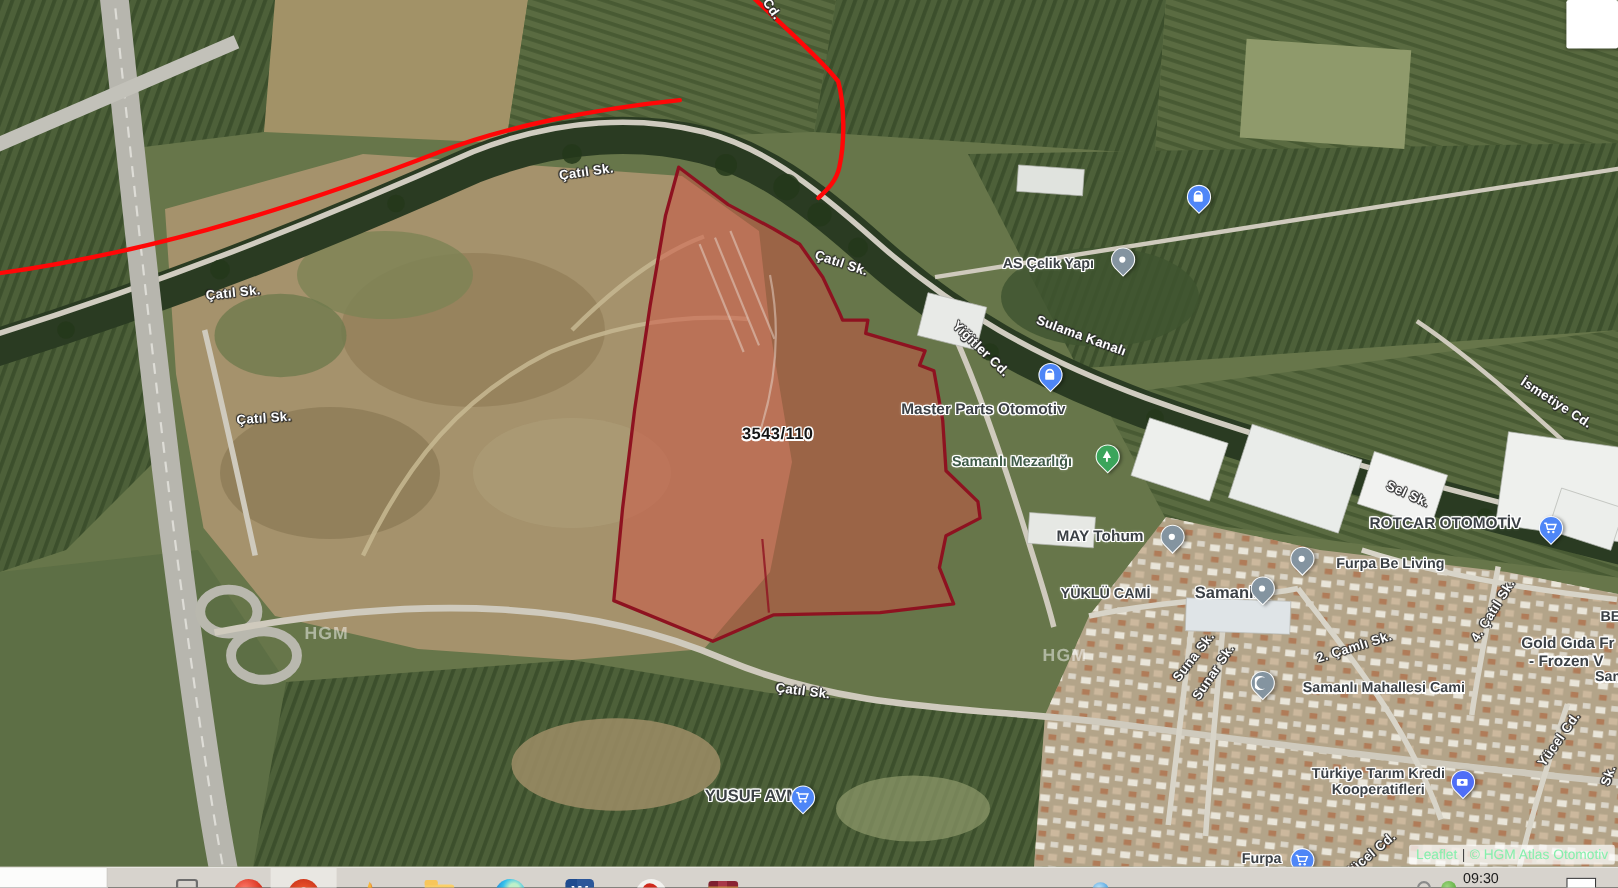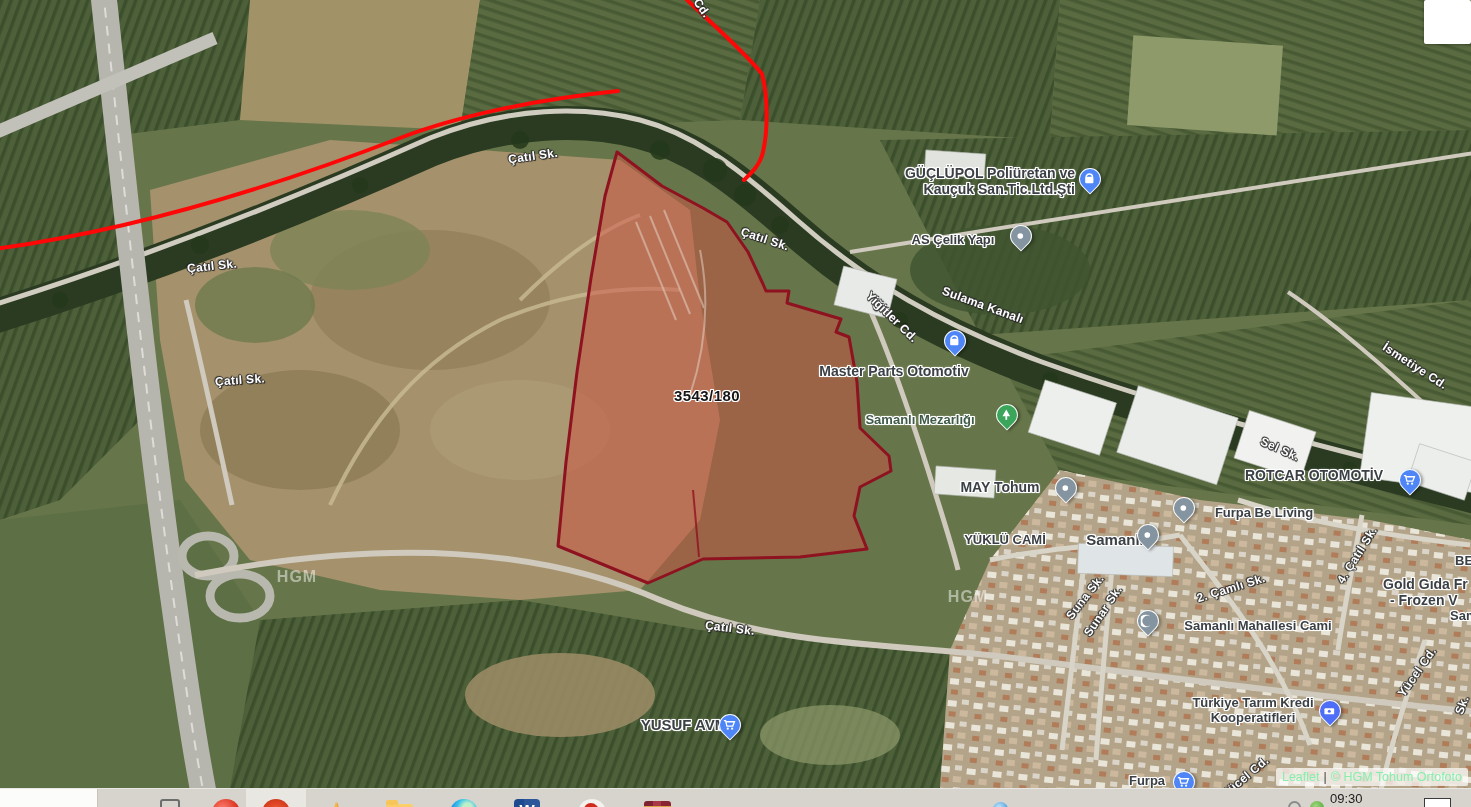--- a/index.html
+++ b/index.html
@@ -214,24 +214,20 @@
     <div class="lbl st" style="left:1415px;top:366px;--r:33deg">İsmetiye Cd.</div>
     <div class="lbl st" style="left:1085px;top:597px;--r:-52deg">Suna Sk.</div>
     <div class="lbl st" style="left:1103px;top:611px;--r:-56deg">Sunar Sk.</div>
     <div class="lbl st" style="left:1231px;top:588px;--r:-17deg">2. Çamlı Sk.</div>
     <div class="lbl st" style="left:1357px;top:555px;--r:-58deg">4. Çatıl Sk.</div>
     <div class="lbl st" style="left:1417px;top:672px;--r:-55deg">Yücel Cd.</div>
     <div class="lbl st" style="left:1245px;top:777px;--r:-40deg">Yücel Cd.</div>
     <div class="lbl st" style="left:1462px;top:705px;--r:-70deg">Sk.</div>
     <div class="lbl st" style="left:702px;top:8px;--r:55deg">Cd.</div>
 
-    <div class="lbl poi big right" style="left:1075px;top:181px">
-      <div>GÜÇLÜPOL Poliüretan ve</div>
-      <div>Kauçuk San.Tic.Ltd.Şti</div>
-    </div>
     <div class="lbl poi" style="left:953px;top:239px">AS Çelik Yapı</div>
     <div class="lbl poi big" style="left:894px;top:371px">Master Parts Otomotiv</div>
     <div class="lbl poi green" style="left:920px;top:419px">Samanlı Mezarlığı</div>
     <div class="lbl poi big" style="left:1000px;top:487px">MAY Tohum</div>
     <div class="lbl poi big" style="left:1314px;top:475px">ROTCAR OTOMOTİV</div>
     <div class="lbl poi" style="left:1264px;top:512px">Furpa Be Living</div>
     <div class="lbl poi" style="left:1005px;top:539px">YÜKLÜ CAMİ</div>
     <div class="lbl poi huge" style="left:1099px;top:539px">Samanlı</div>
     <div class="lbl poi" style="left:1258px;top:625px">Samanlı Mahallesi Cami</div>
     <div class="lbl poi center2" style="left:1240px;top:710px">
@@ -240,21 +236,21 @@
     </div>
     <div class="lbl poi huge" style="left:668px;top:724px">YUSUF AVM</div>
     <div class="lbl poi" style="left:1147px;top:780px">Furpa</div>
     <div class="lbl poi big left" style="left:1383px;top:592px">
       <div>Gold Gıda Fr</div>
       <div style="margin-left:7px">- Frozen V</div>
     </div>
     <div class="lbl poi left" style="left:1455px;top:560px">BE</div>
     <div class="lbl poi left" style="left:1450px;top:615px">Sam</div>
 
-    <div class="lbl parcel-lbl" style="left:707px;top:395px">3543/180</div>
+    <div class="lbl parcel-lbl" style="left:707px;top:395px">3543/110</div>
 
     <div class="lbl wm" style="left:297px;top:577px">HGM</div>
     <div class="lbl wm" style="left:968px;top:597px">HGM</div>
 
     <div class="pin" style="left:1090px;top:196px;--pc:#4e86f7">
         <span class="pin-body">
           <svg viewBox="0 0 12 12">
             <path d="M3 4.4 a3 3 0 0 1 6 0" fill="none" stroke="#fff" stroke-width="1.3"></path>
             <rect x="2.2" y="4" width="7.6" height="6" rx="1" fill="#fff"></rect>
           </svg>
@@ -341,21 +337,21 @@
         <span class="pin-body">
           <svg viewBox="0 0 12 12">
             <path d="M1 2h1.6l1.2 5h5.4l1.6-4H3.2" fill="none" stroke="#fff" stroke-width="1.2"></path>
             <circle cx="4.6" cy="9.4" r="1" fill="#fff"></circle>
             <circle cx="8.6" cy="9.4" r="1" fill="#fff"></circle>
           </svg>
         </span>
       </div>
 
     <div class="attribution">
-      <a>Leaflet</a><span class="sep">|</span><a>© HGM Tohum Ortofoto</a>
+      <a>Leaflet</a><span class="sep">|</span><a>© HGM Atlas Otomotiv</a>
     </div>
 
     <div class="white-box"></div>
   </div>
 
   <div class="taskbar">
     <div class="tb-white"></div>
     <div class="tb-tile"></div>
     <div class="tb-icon" style="left:160px">
         <span class="ic ic-taskview"></span>

